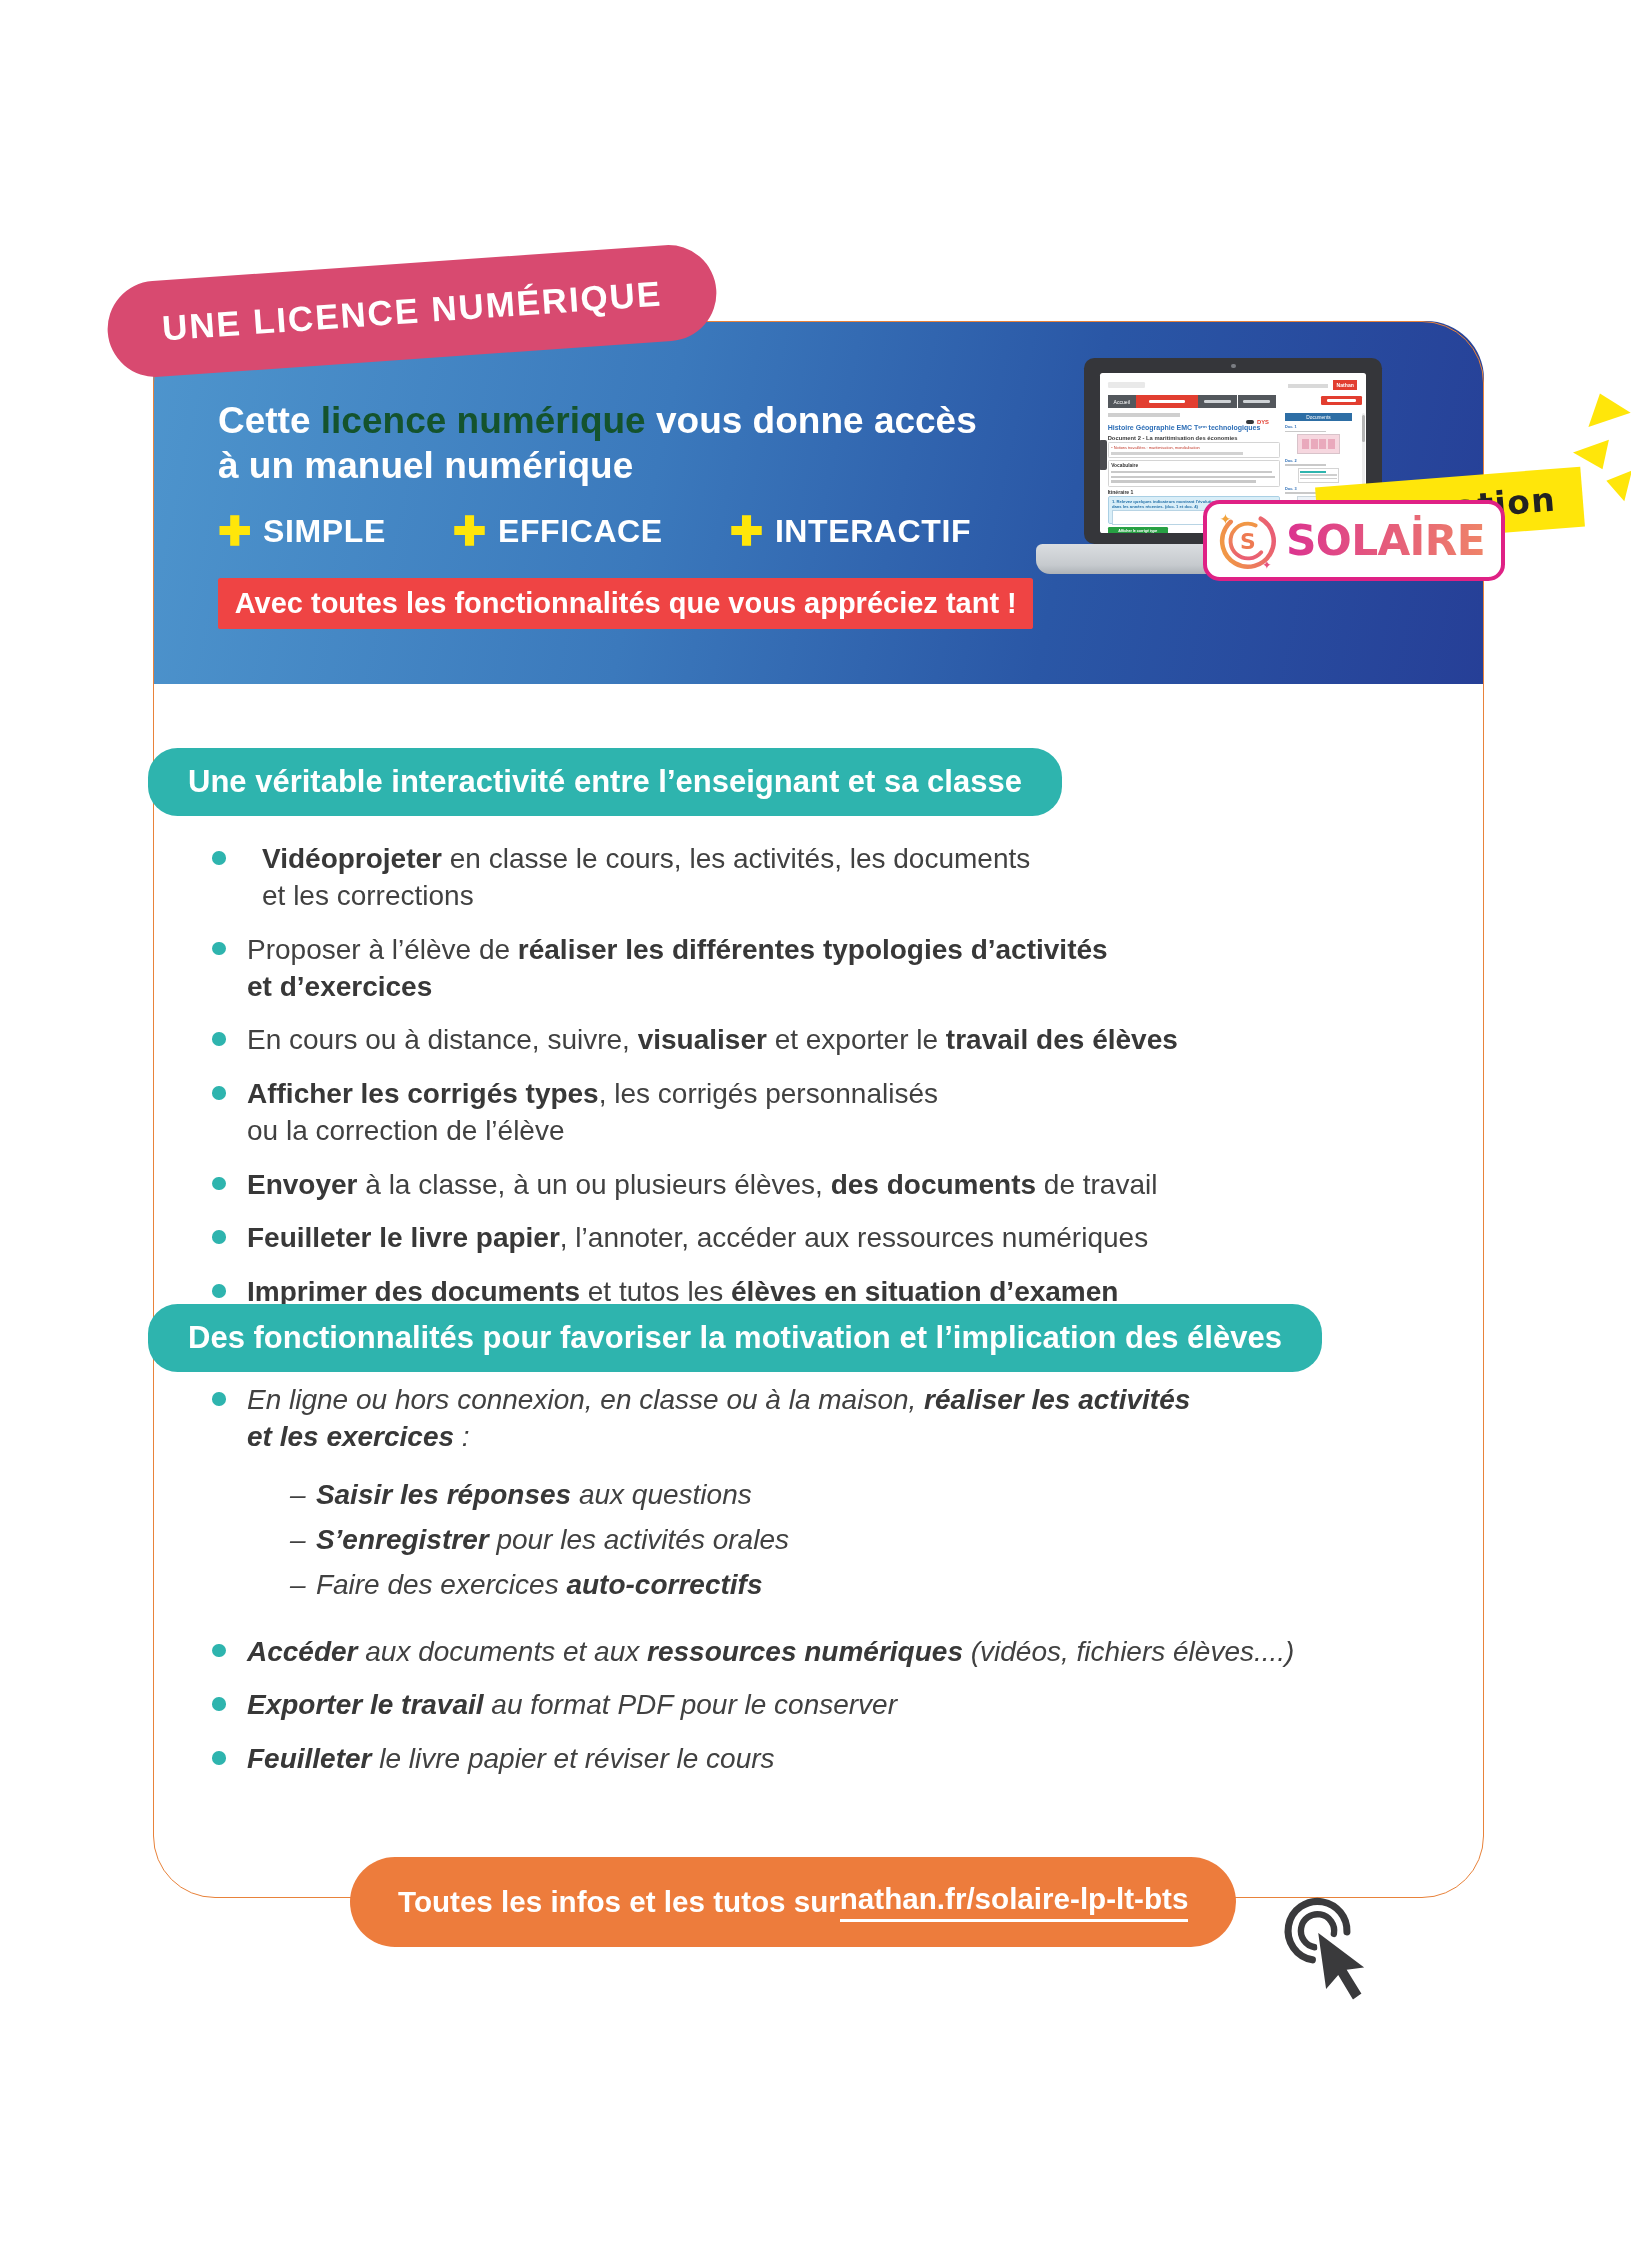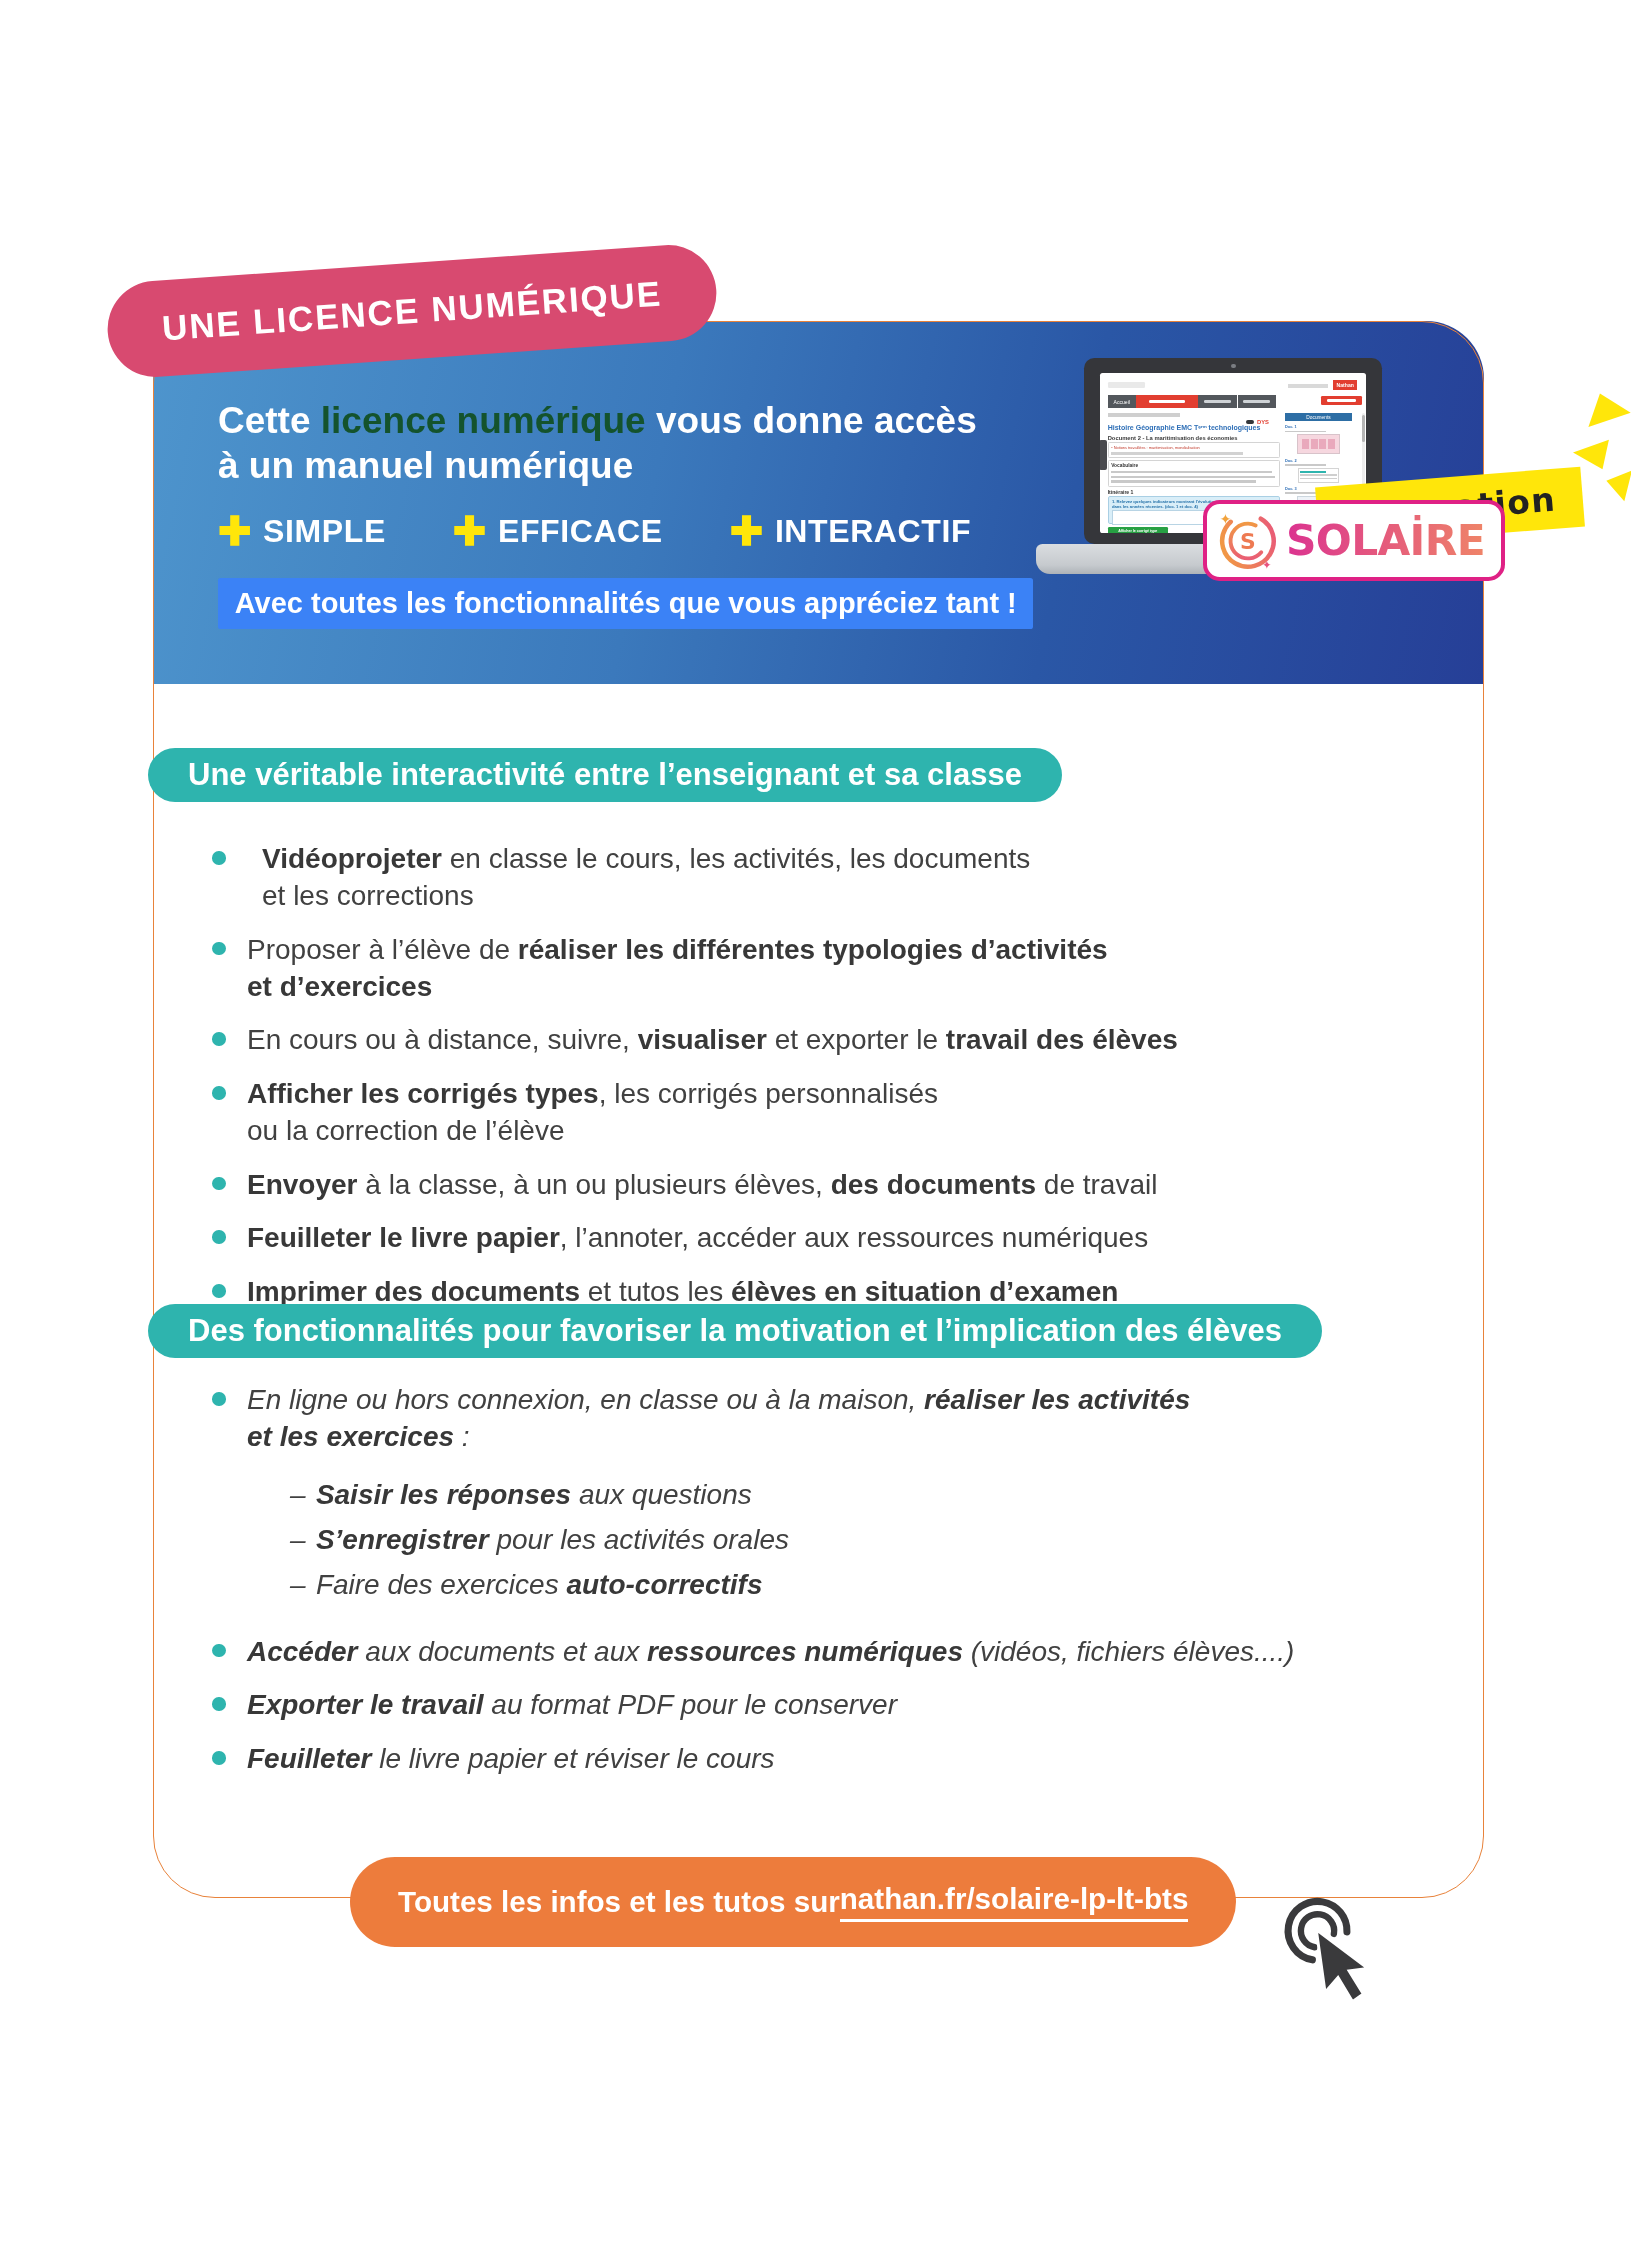--- a/index.html
+++ b/index.html
@@ -28,21 +28,21 @@
     color:#fff;font-size:35px;font-weight:bold;letter-spacing:1.9px;
   }
   .hero-text{left:218px;top:398px;z-index:3;color:#fff;}
   .hero-line{font-size:37px;font-weight:bold;line-height:45px;white-space:nowrap;}
   .hero-line .yellow{color:#14532d;}
   .features{display:flex;gap:67px;margin-top:23px;align-items:center;}
   .feature{display:flex;align-items:center;gap:11.6px;}
   .plus{color:#FFE60A;font-size:40px;font-weight:bold;line-height:40px;}
   .feature-label{font-size:32px;font-weight:bold;letter-spacing:0.6px;}
   .tagline{
-    display:inline-block;margin-top:27px;background:#3b82f6;color:#fff;
+    display:inline-block;margin-top:27px;background:#ef4444;color:#fff;
     font-size:29px;font-weight:bold;padding:9px 16.7px;border-radius:2.6px;white-space:nowrap;
   }
 
   
   .laptop-bezel{
     left:1084px;top:358px;width:298px;height:186px;background:#35363A;
     border-radius:10.3px;z-index:3;
   }
   .webcam{position:absolute;left:50%;top:5.8px;width:4.5px;height:4.5px;margin-left:-1.9px;border-radius:50%;background:#7a7d82;}
   .screen{
@@ -117,21 +117,21 @@
   .solaire-box{
     left:1203px;top:500px;width:302px;height:81px;background:#fff;
     border:4.5px solid #DF2185;border-radius:16.7px;z-index:5;box-sizing:border-box;
     display:flex;align-items:center;padding-left:10.3px;gap:6.4px;
   }
 
   
   .sec-header{
     background:#2EB4AE;color:#fff;font-weight:bold;font-size:31px;
     border-radius:29.6px;display:inline-flex;align-items:center;white-space:nowrap;
-    padding:0 40px;height:54px;z-index:3;
+    padding:0 40px;height:68px;z-index:3;
   }
   .h1{left:148px;top:748px;}
   .h2{left:148px;top:1304px;}
   .list{z-index:3;}
   .list1{left:212px;top:825px;width:1259px;}
   .list2{left:212px;top:1381px;width:1272px;font-style:italic;}
   .bullet{position:relative;padding-left:35px;font-size:28px;line-height:37px;color:#414141;margin-bottom:16.7px;}
   .bullet .dot{position:absolute;left:0;top:11px;width:13.5px;height:13.5px;border-radius:50%;background:#2EB4AE;}
   .b{font-weight:bold;color:#383838;}
   .subs{padding-left:78px;margin:2.6px 0 26px;}

